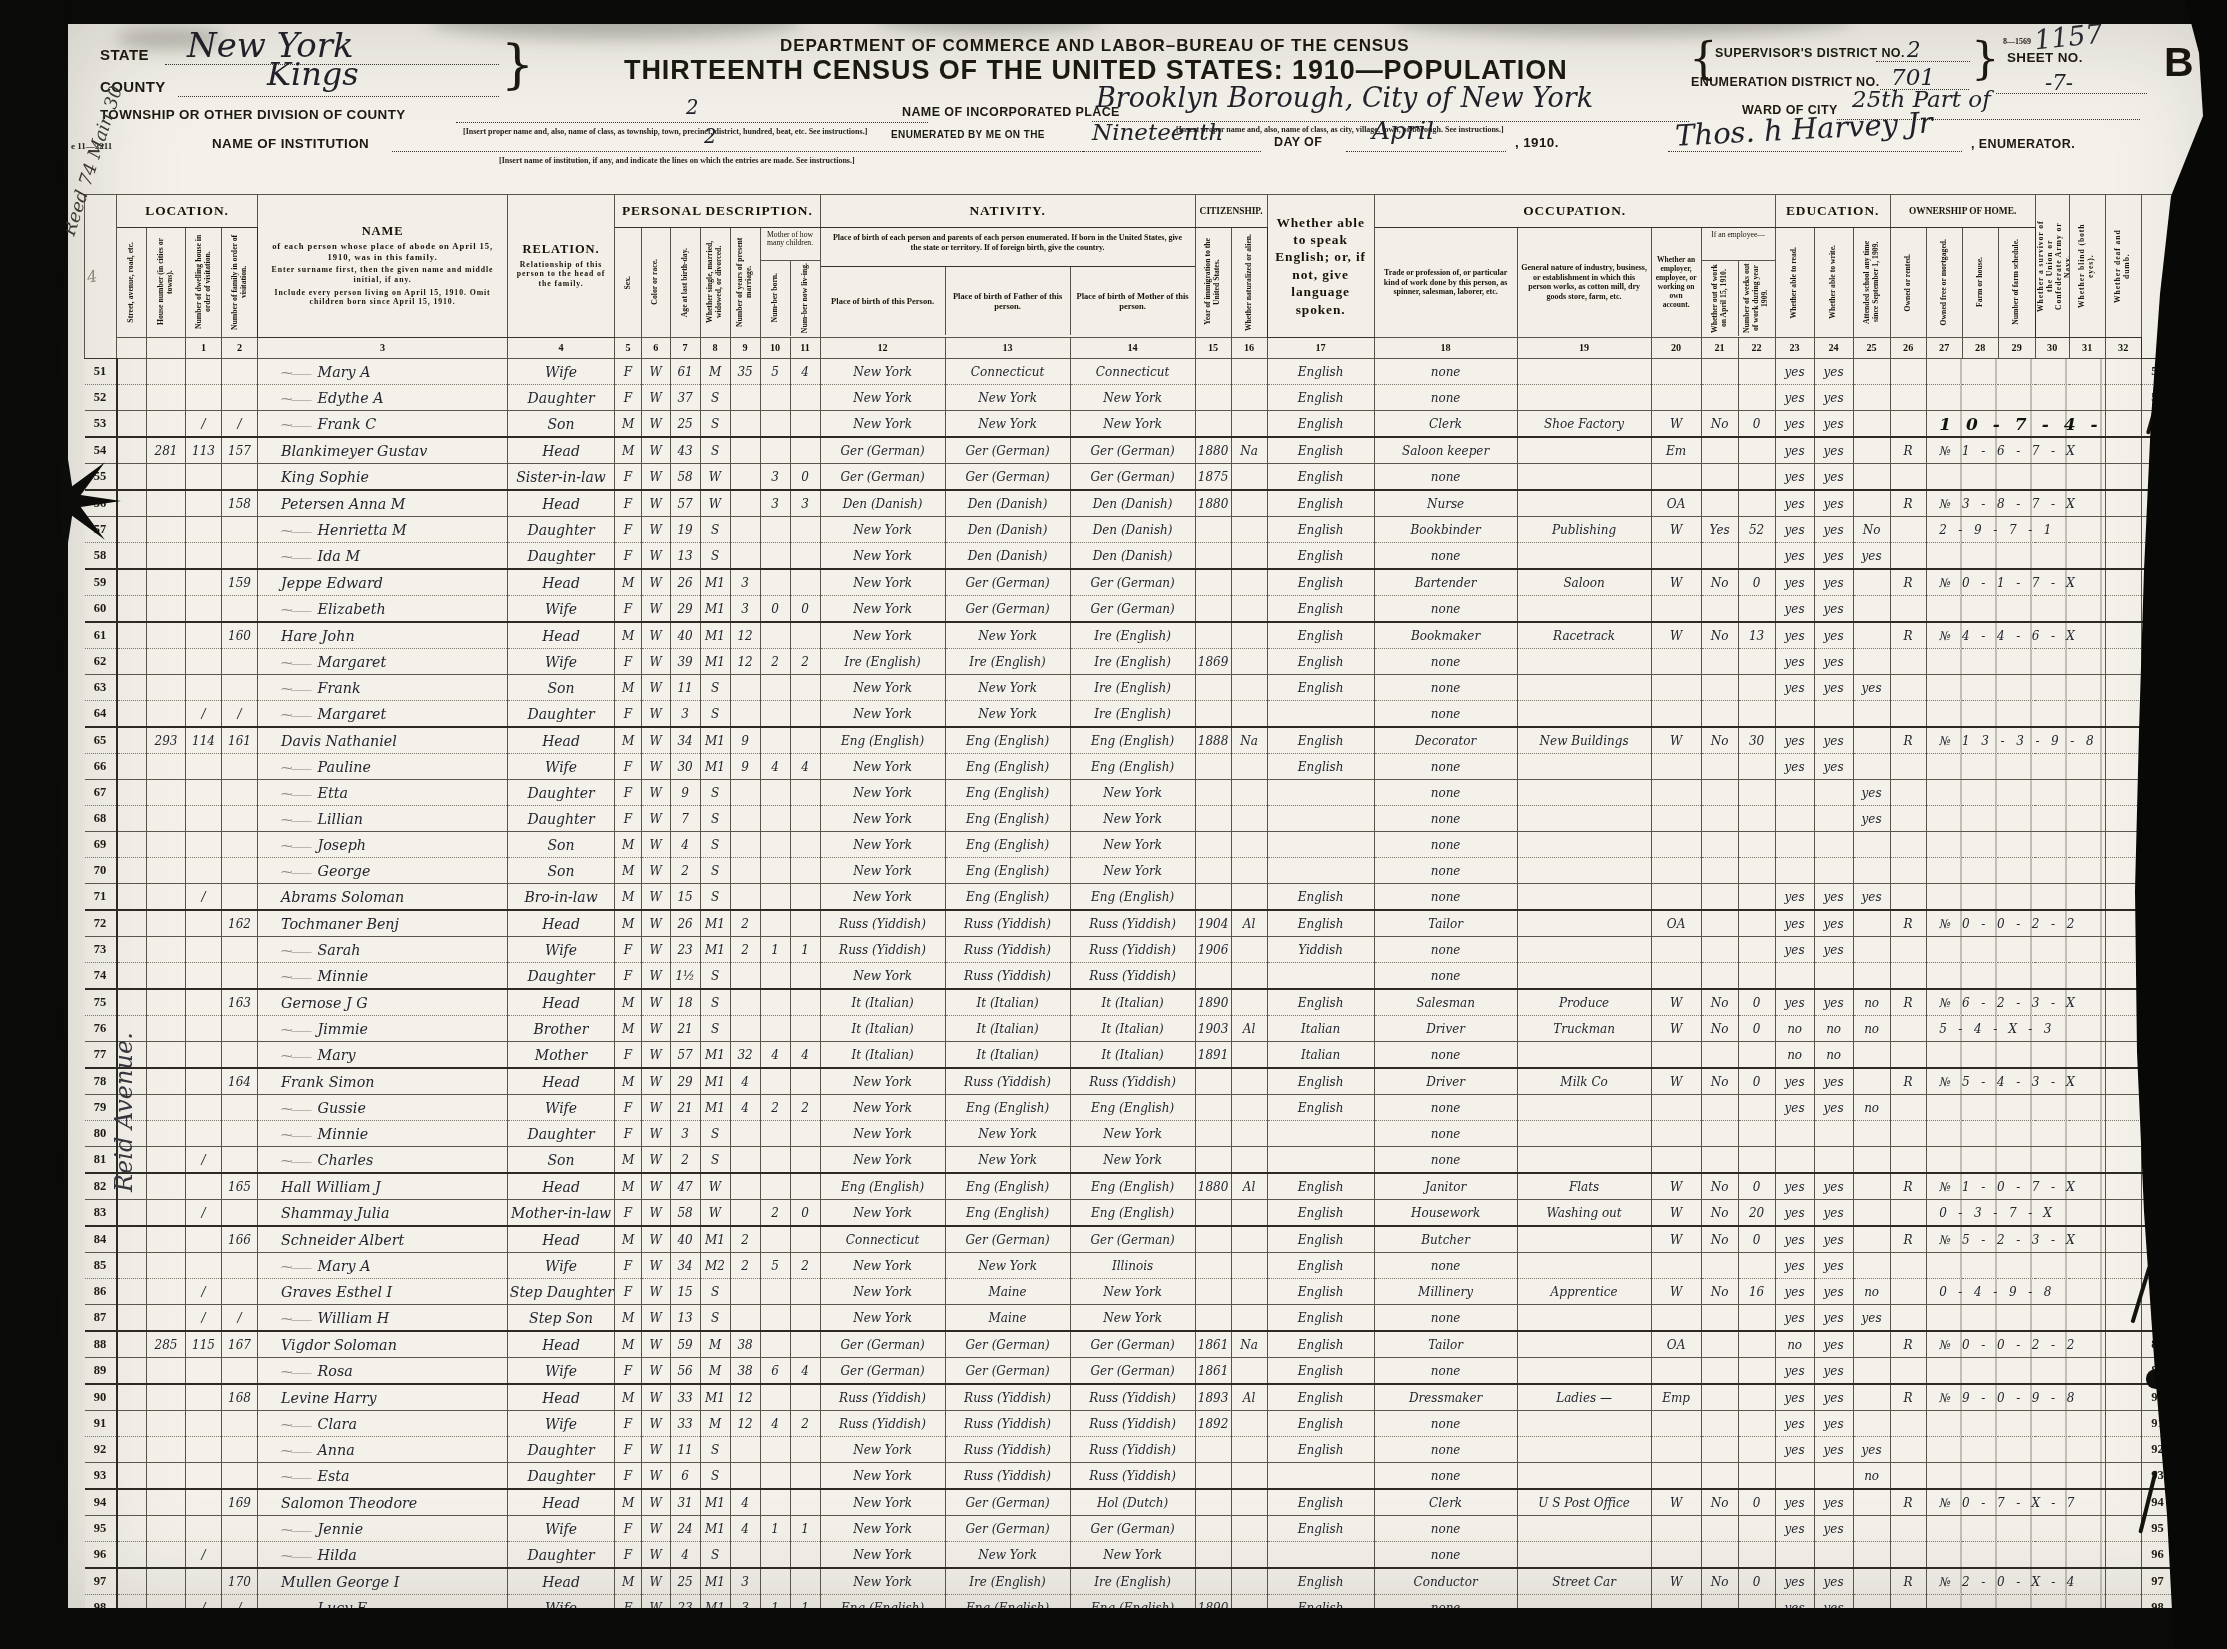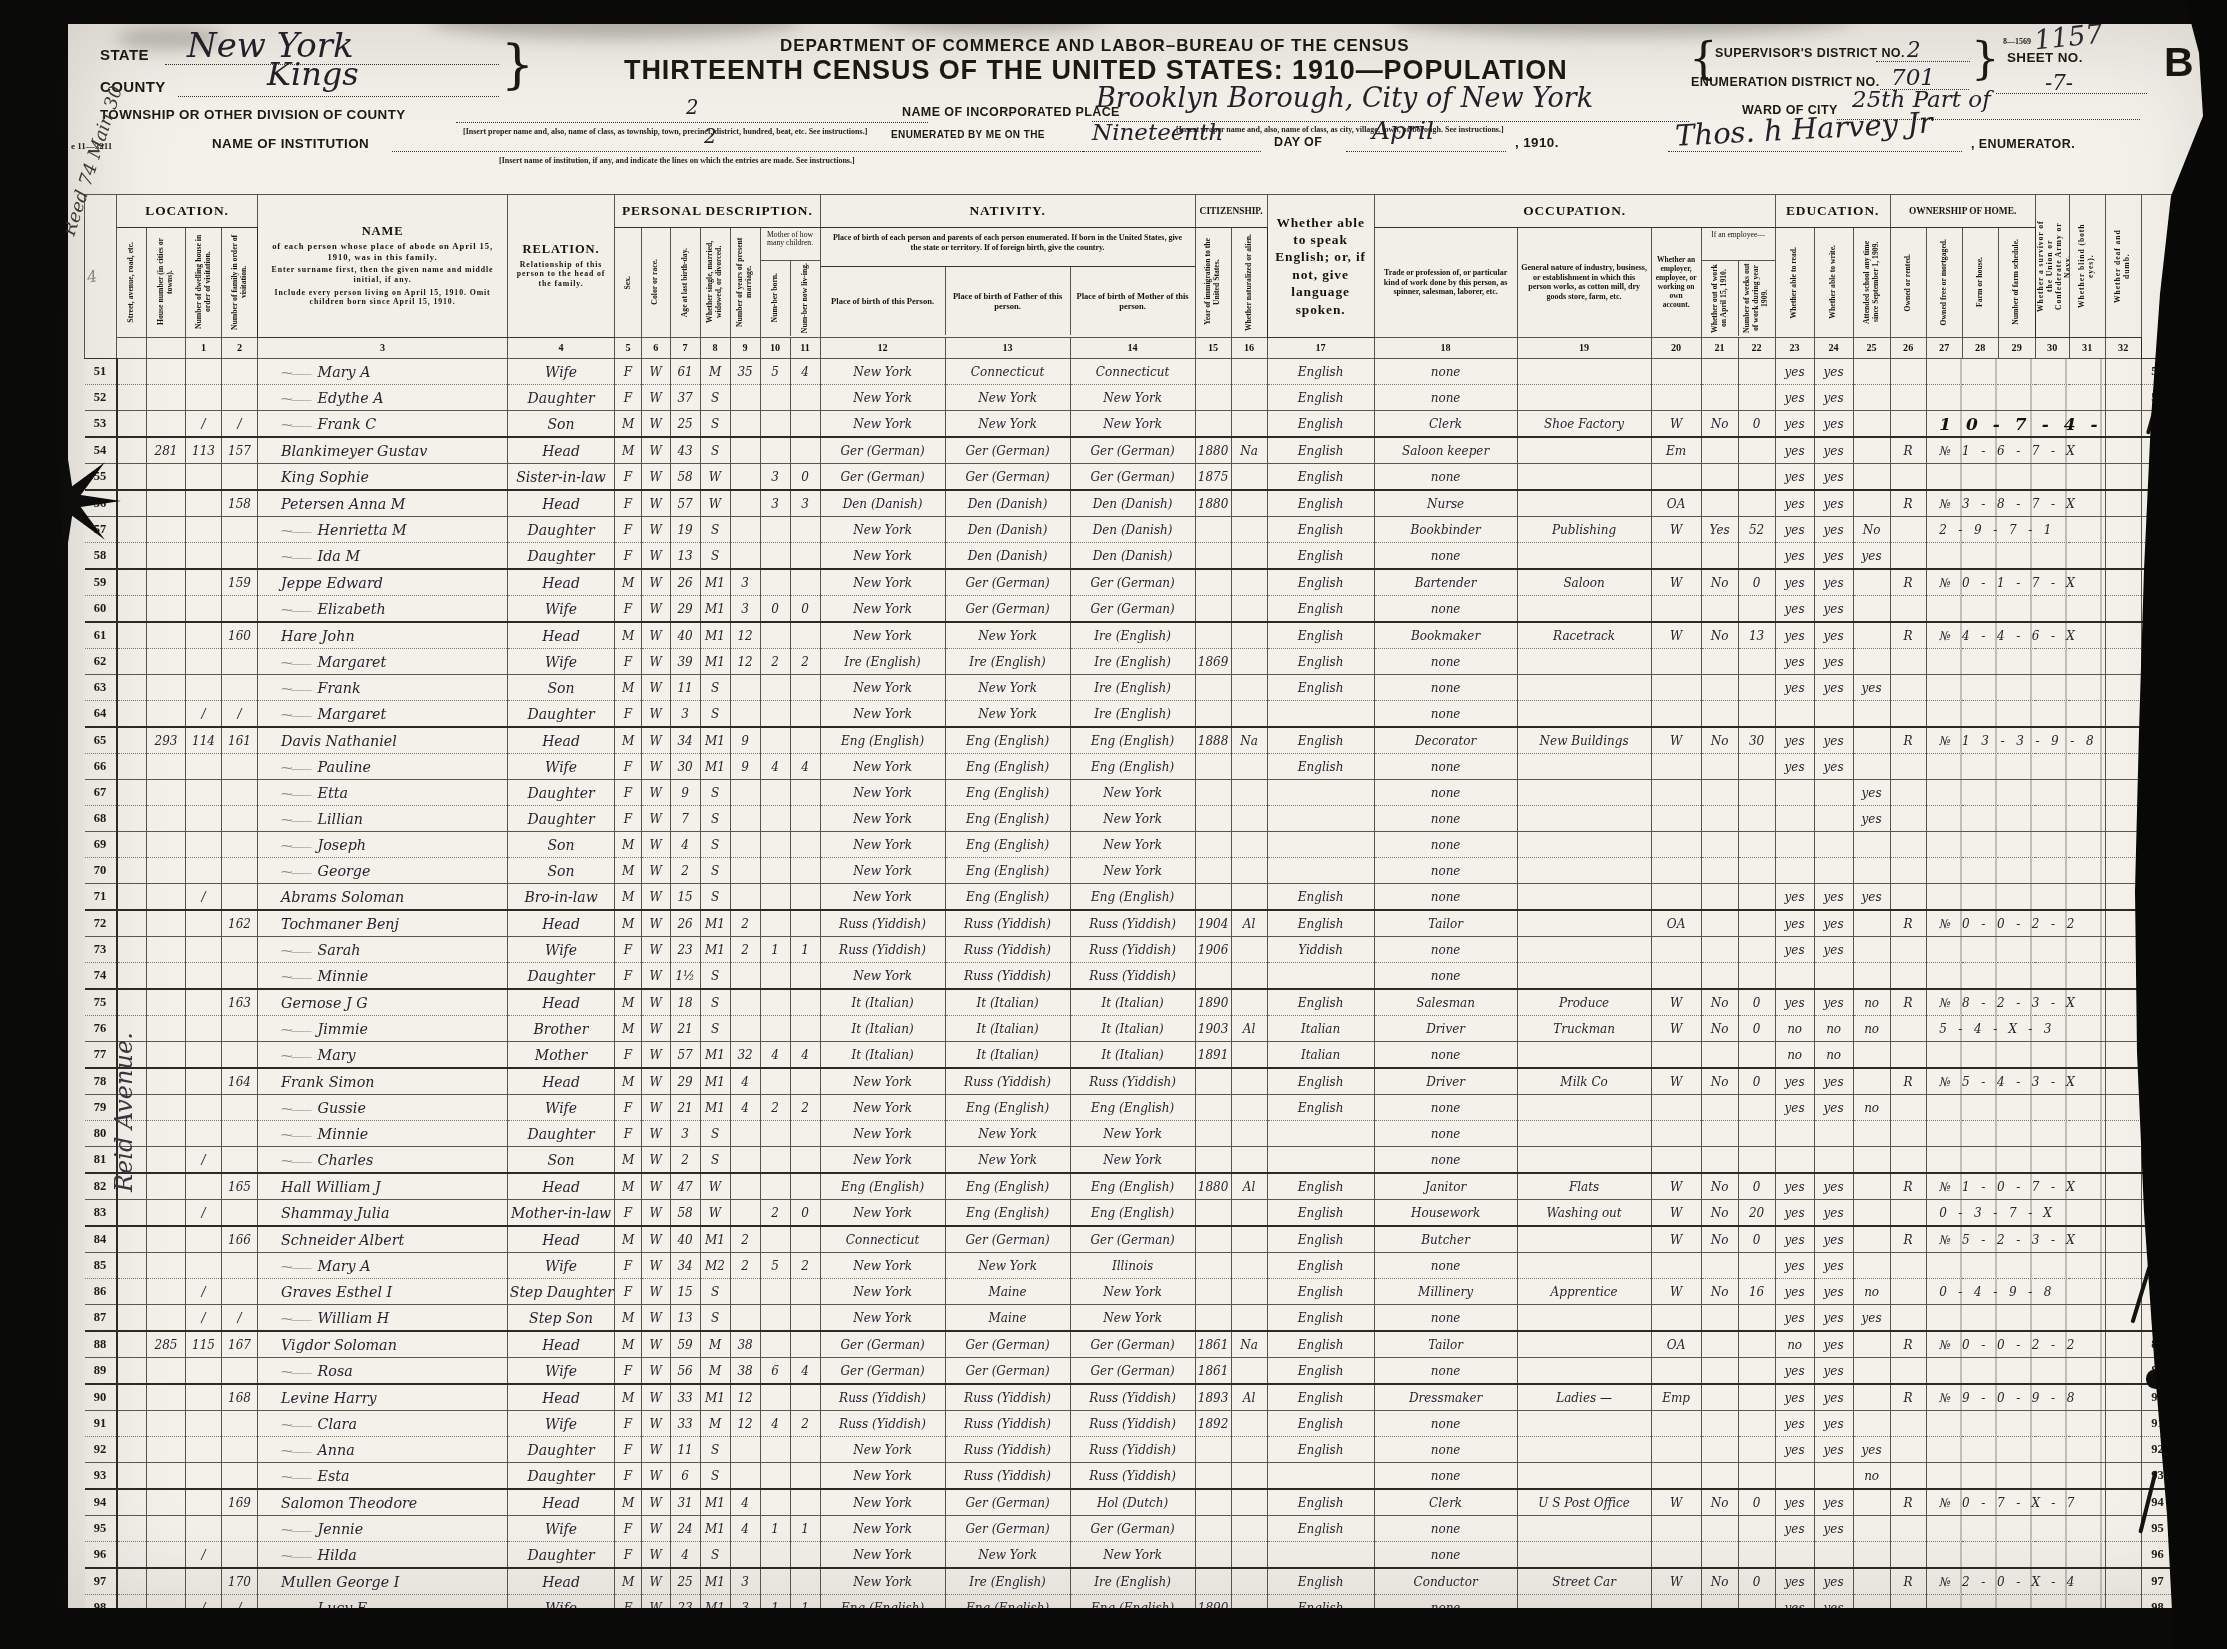--- a/index.html
+++ b/index.html
@@ -1191,21 +1191,21 @@
         <td class="hw bl">English</td>
         <td class="hw bl">Salesman</td>
         <td class="hw">Produce</td>
         <td class="hw">W</td>
         <td class="hw">No</td>
         <td class="hw">0</td>
         <td class="hw bl">yes</td>
         <td class="hw">yes</td>
         <td class="hw">no</td>
         <td class="hw bl">R</td>
-        <td class="hw code" colspan="5">№8-2-3-X</td>
+        <td class="hw code" colspan="5">№6-2-3-X</td>
         <td class="bl"></td>
         <td class="num r">75</td>
       </tr>
       <tr>
         <td class="num l">76</td>
         <td class="bl"></td>
         <td class="hw"></td>
         <td class="hw"></td>
         <td class="hw"></td>
         <td class="hw name bl"><span class="ditto">⁓——</span>Jimmie</td>

